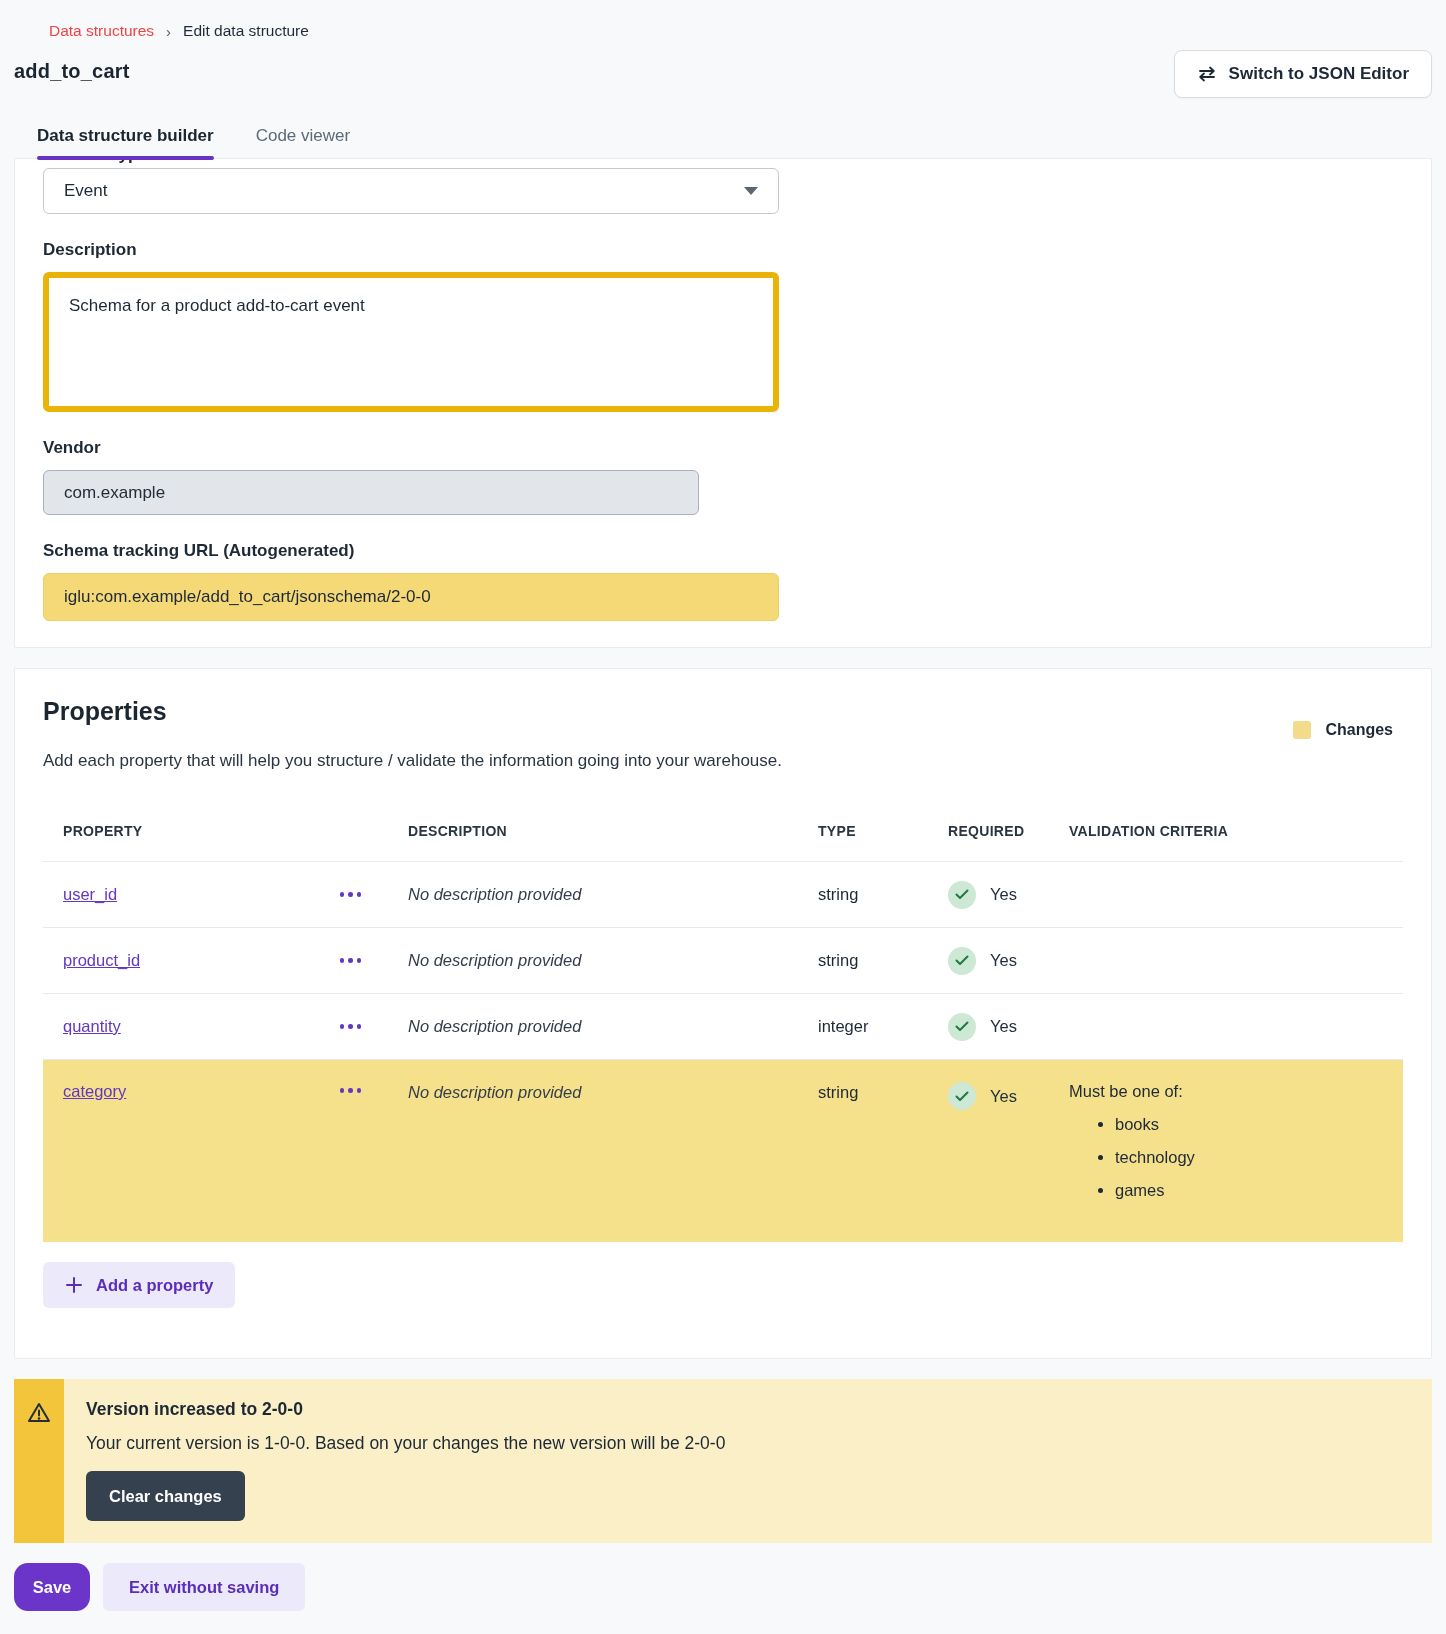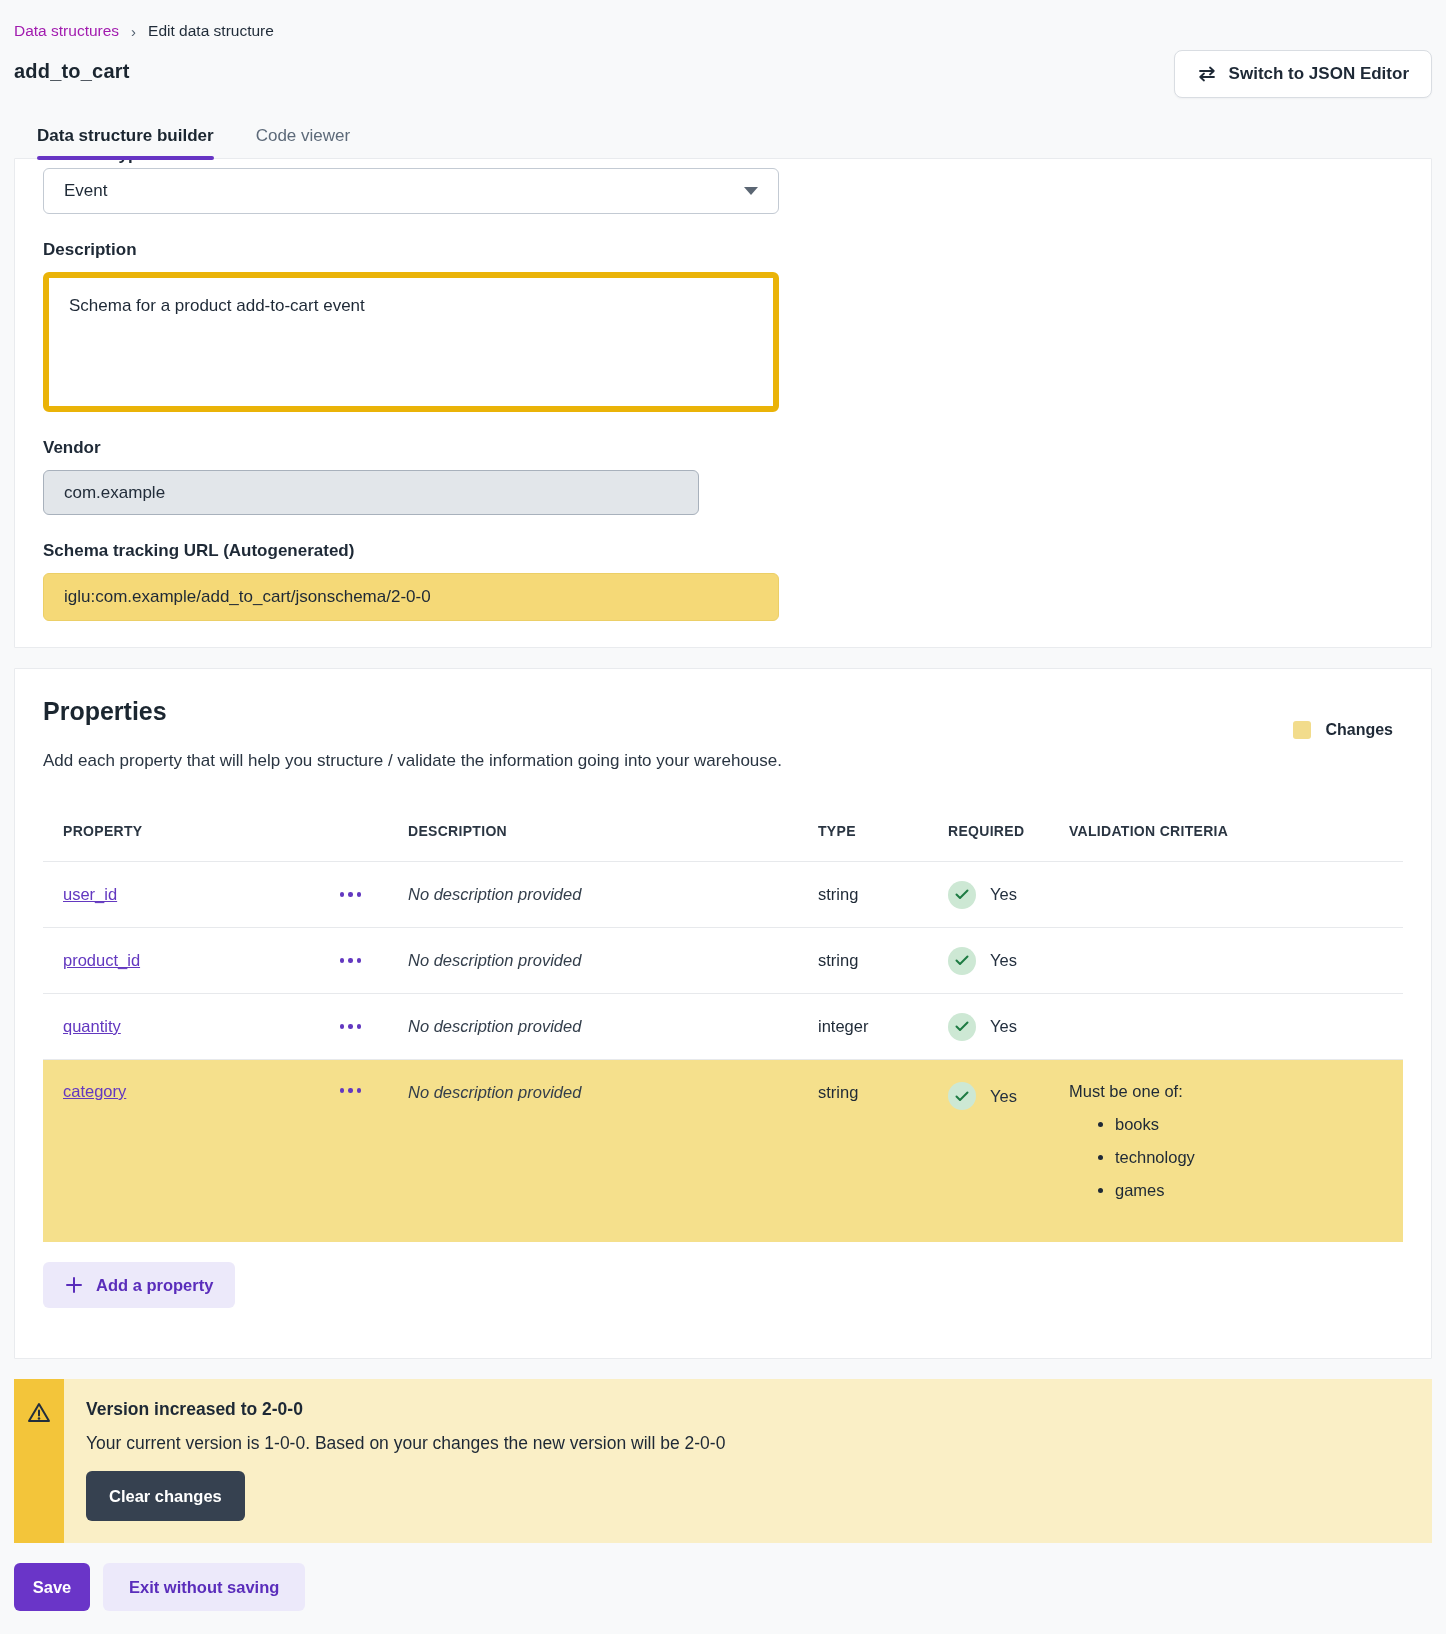--- a/index.html
+++ b/index.html
@@ -9,21 +9,21 @@
     background: #f8f9fa;
     font-family: "Liberation Sans", sans-serif;
     color: #24303f;
     overflow: hidden;
     position: relative;
   }
   .page { padding: 0 14px; }
 
   
   .breadcrumb { padding-top: 22px; display: flex; align-items: center; gap: 12px; font-size: 15.5px; }
-  .crumb-link { color: #a21caf; cursor: pointer; }
+  .crumb-link { color: #ef4444; cursor: pointer; margin-left: 35px; }
   .crumb-sep { color: #51606f; font-size: 15px; }
   .crumb-current { color: #1f2b38; }
 
   
   .title-row { display: flex; justify-content: space-between; align-items: flex-start; margin-top: 10px; }
   h1.page-title { font-size: 20px; margin: 10px 0 0 0; color: #1b2630; font-weight: 700; letter-spacing: 0.2px; }
   .switch-btn {
     background: #fff; border: 1px solid #d9dde2; border-radius: 8px;
     height: 48px; padding: 0 22px; font-size: 17px; font-weight: 700; color: #1e2936;
     display: flex; align-items: center; gap: 12px; cursor: pointer;
@@ -119,21 +119,21 @@
   .banner-title { font-size: 17.5px; font-weight: 700; color: #1d2835; }
   .banner-body { margin-top: 13px; font-size: 17.5px; color: #1d2835; }
   .clear-btn {
     margin-top: 17px; height: 50px; padding: 0 23px; background: #364150; color: #fff; border: none;
     border-radius: 6px; font-size: 16.5px; font-weight: 600; cursor: pointer; font-family: inherit;
   }
 
   
   .footer-actions { margin-top: 20px; display: flex; gap: 13px; }
   .save-btn {
-    width: 76px; height: 48px; background: #6a35c8; color: #fff; border: none; border-radius: 6px;
+    width: 76px; height: 48px; background: #6a35c8; color: #fff; border: none; border-radius: 14px;
     font-size: 16.5px; font-weight: 600; cursor: pointer; font-family: inherit;
   }
   .exit-btn {
     height: 48px; padding: 0 26px; background: #ece9fa; color: #5a2dbb; border: none; border-radius: 6px;
     font-size: 16.5px; font-weight: 600; cursor: pointer; font-family: inherit;
   }
 </style>
 </head>
 <body>
 

